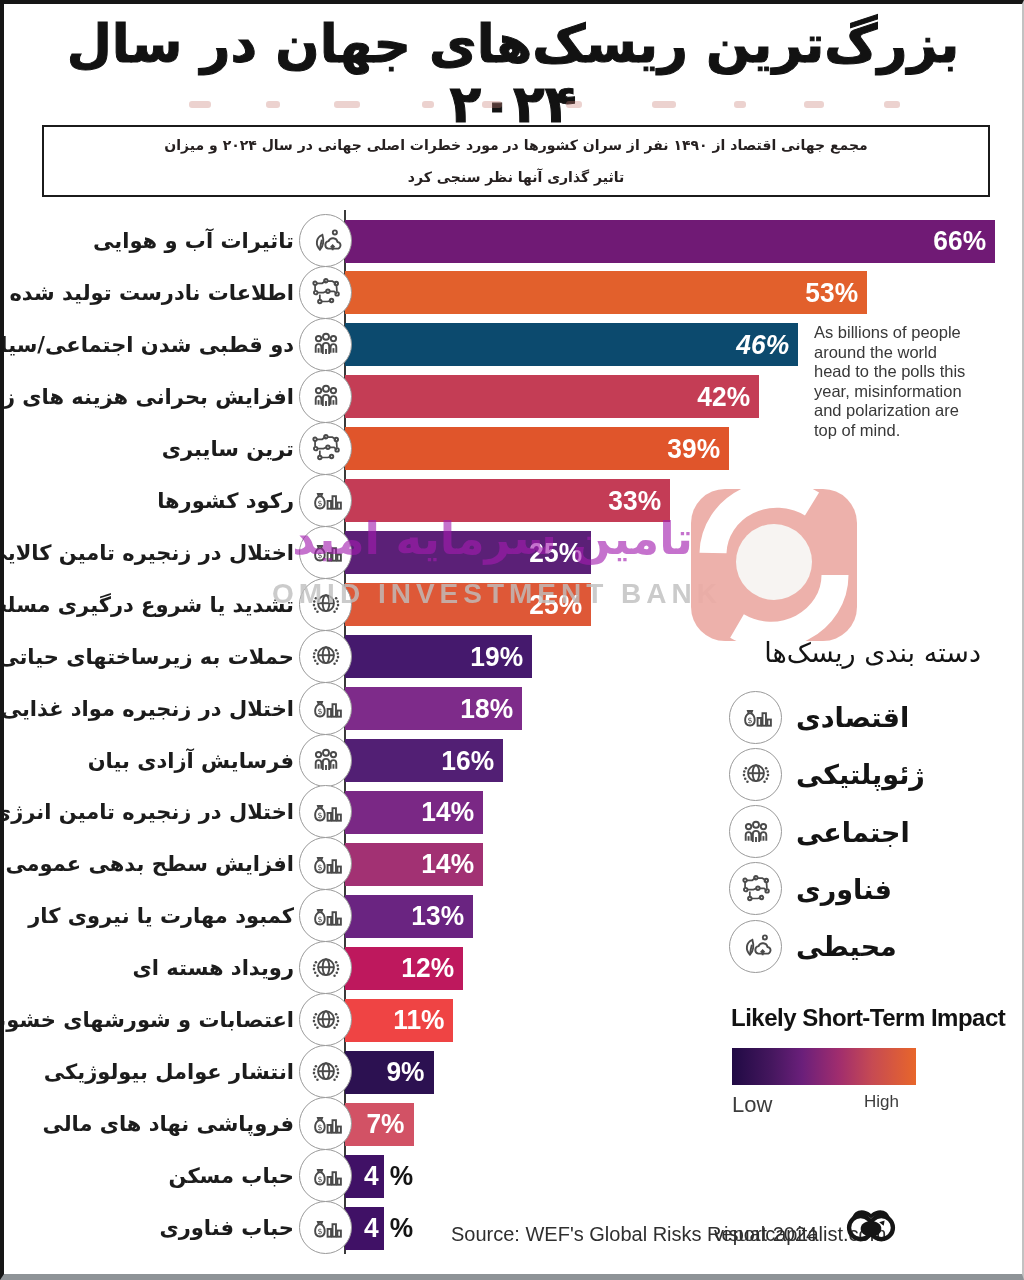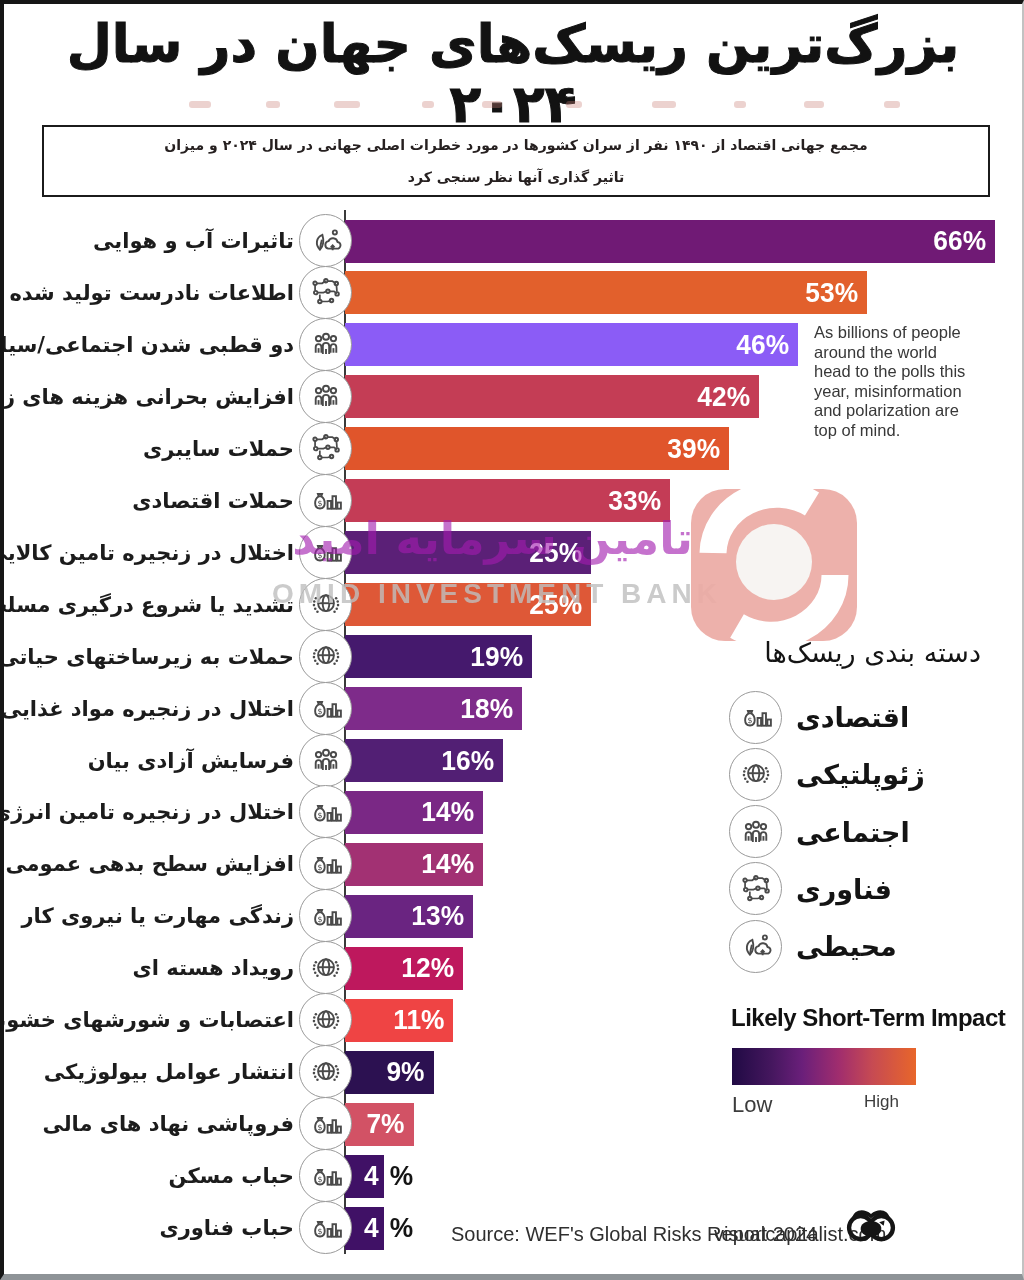--- a/index.html
+++ b/index.html
@@ -200,54 +200,54 @@
 
   </div>
 
   <div class="row" style="top: 314.9px;">
     <div class="row-label">دو قطبی شدن اجتماعی/سیاسی</div>
     <div class="icon-circle">
       <svg class="icn">
             <use href="#i-social"></use>
           </svg>
     </div>
-    <div class="bar" style="width: 453.1px; background: #8b5cf6;">
+    <div class="bar" style="width: 453.1px; background: #0c4a6e; font-style: italic;">
       <span class="pct">46%</span>
     </div>
 
   </div>
 
   <div class="row" style="top: 366.85px;">
     <div class="row-label">افزایش بحرانی هزینه های زندگی</div>
     <div class="icon-circle">
       <svg class="icn">
             <use href="#i-social"></use>
           </svg>
     </div>
     <div class="bar" style="width: 413.7px; background: rgb(196, 61, 85);">
       <span class="pct">42%</span>
     </div>
 
   </div>
 
   <div class="row" style="top: 418.8px;">
-    <div class="row-label">حملات سایبری</div>
+    <div class="row-label">ترین سایبری</div>
     <div class="icon-circle">
       <svg class="icn">
             <use href="#i-technology"></use>
           </svg>
     </div>
     <div class="bar" style="width: 384.15px; background: rgb(224, 85, 43);">
       <span class="pct">39%</span>
     </div>
 
   </div>
 
   <div class="row" style="top: 470.75px;">
-    <div class="row-label">حملات اقتصادی</div>
+    <div class="row-label">رکود کشورها</div>
     <div class="icon-circle">
       <svg class="icn">
             <use href="#i-economic"></use>
           </svg>
     </div>
     <div class="bar" style="width: 325.05px; background: rgb(196, 60, 86);">
       <span class="pct">33%</span>
     </div>
 
   </div>
@@ -337,21 +337,21 @@
             <use href="#i-economic"></use>
           </svg>
     </div>
     <div class="bar" style="width: 137.9px; background: rgb(162, 49, 115);">
       <span class="pct">14%</span>
     </div>
 
   </div>
 
   <div class="row" style="top: 886.35px;">
-    <div class="row-label">زندگی مهارت یا نیروی کار</div>
+    <div class="row-label">کمبود مهارت یا نیروی کار</div>
     <div class="icon-circle">
       <svg class="icn">
             <use href="#i-economic"></use>
           </svg>
     </div>
     <div class="bar" style="width: 128.05px; background: rgb(106, 36, 129);">
       <span class="pct">13%</span>
     </div>
 
   </div>

